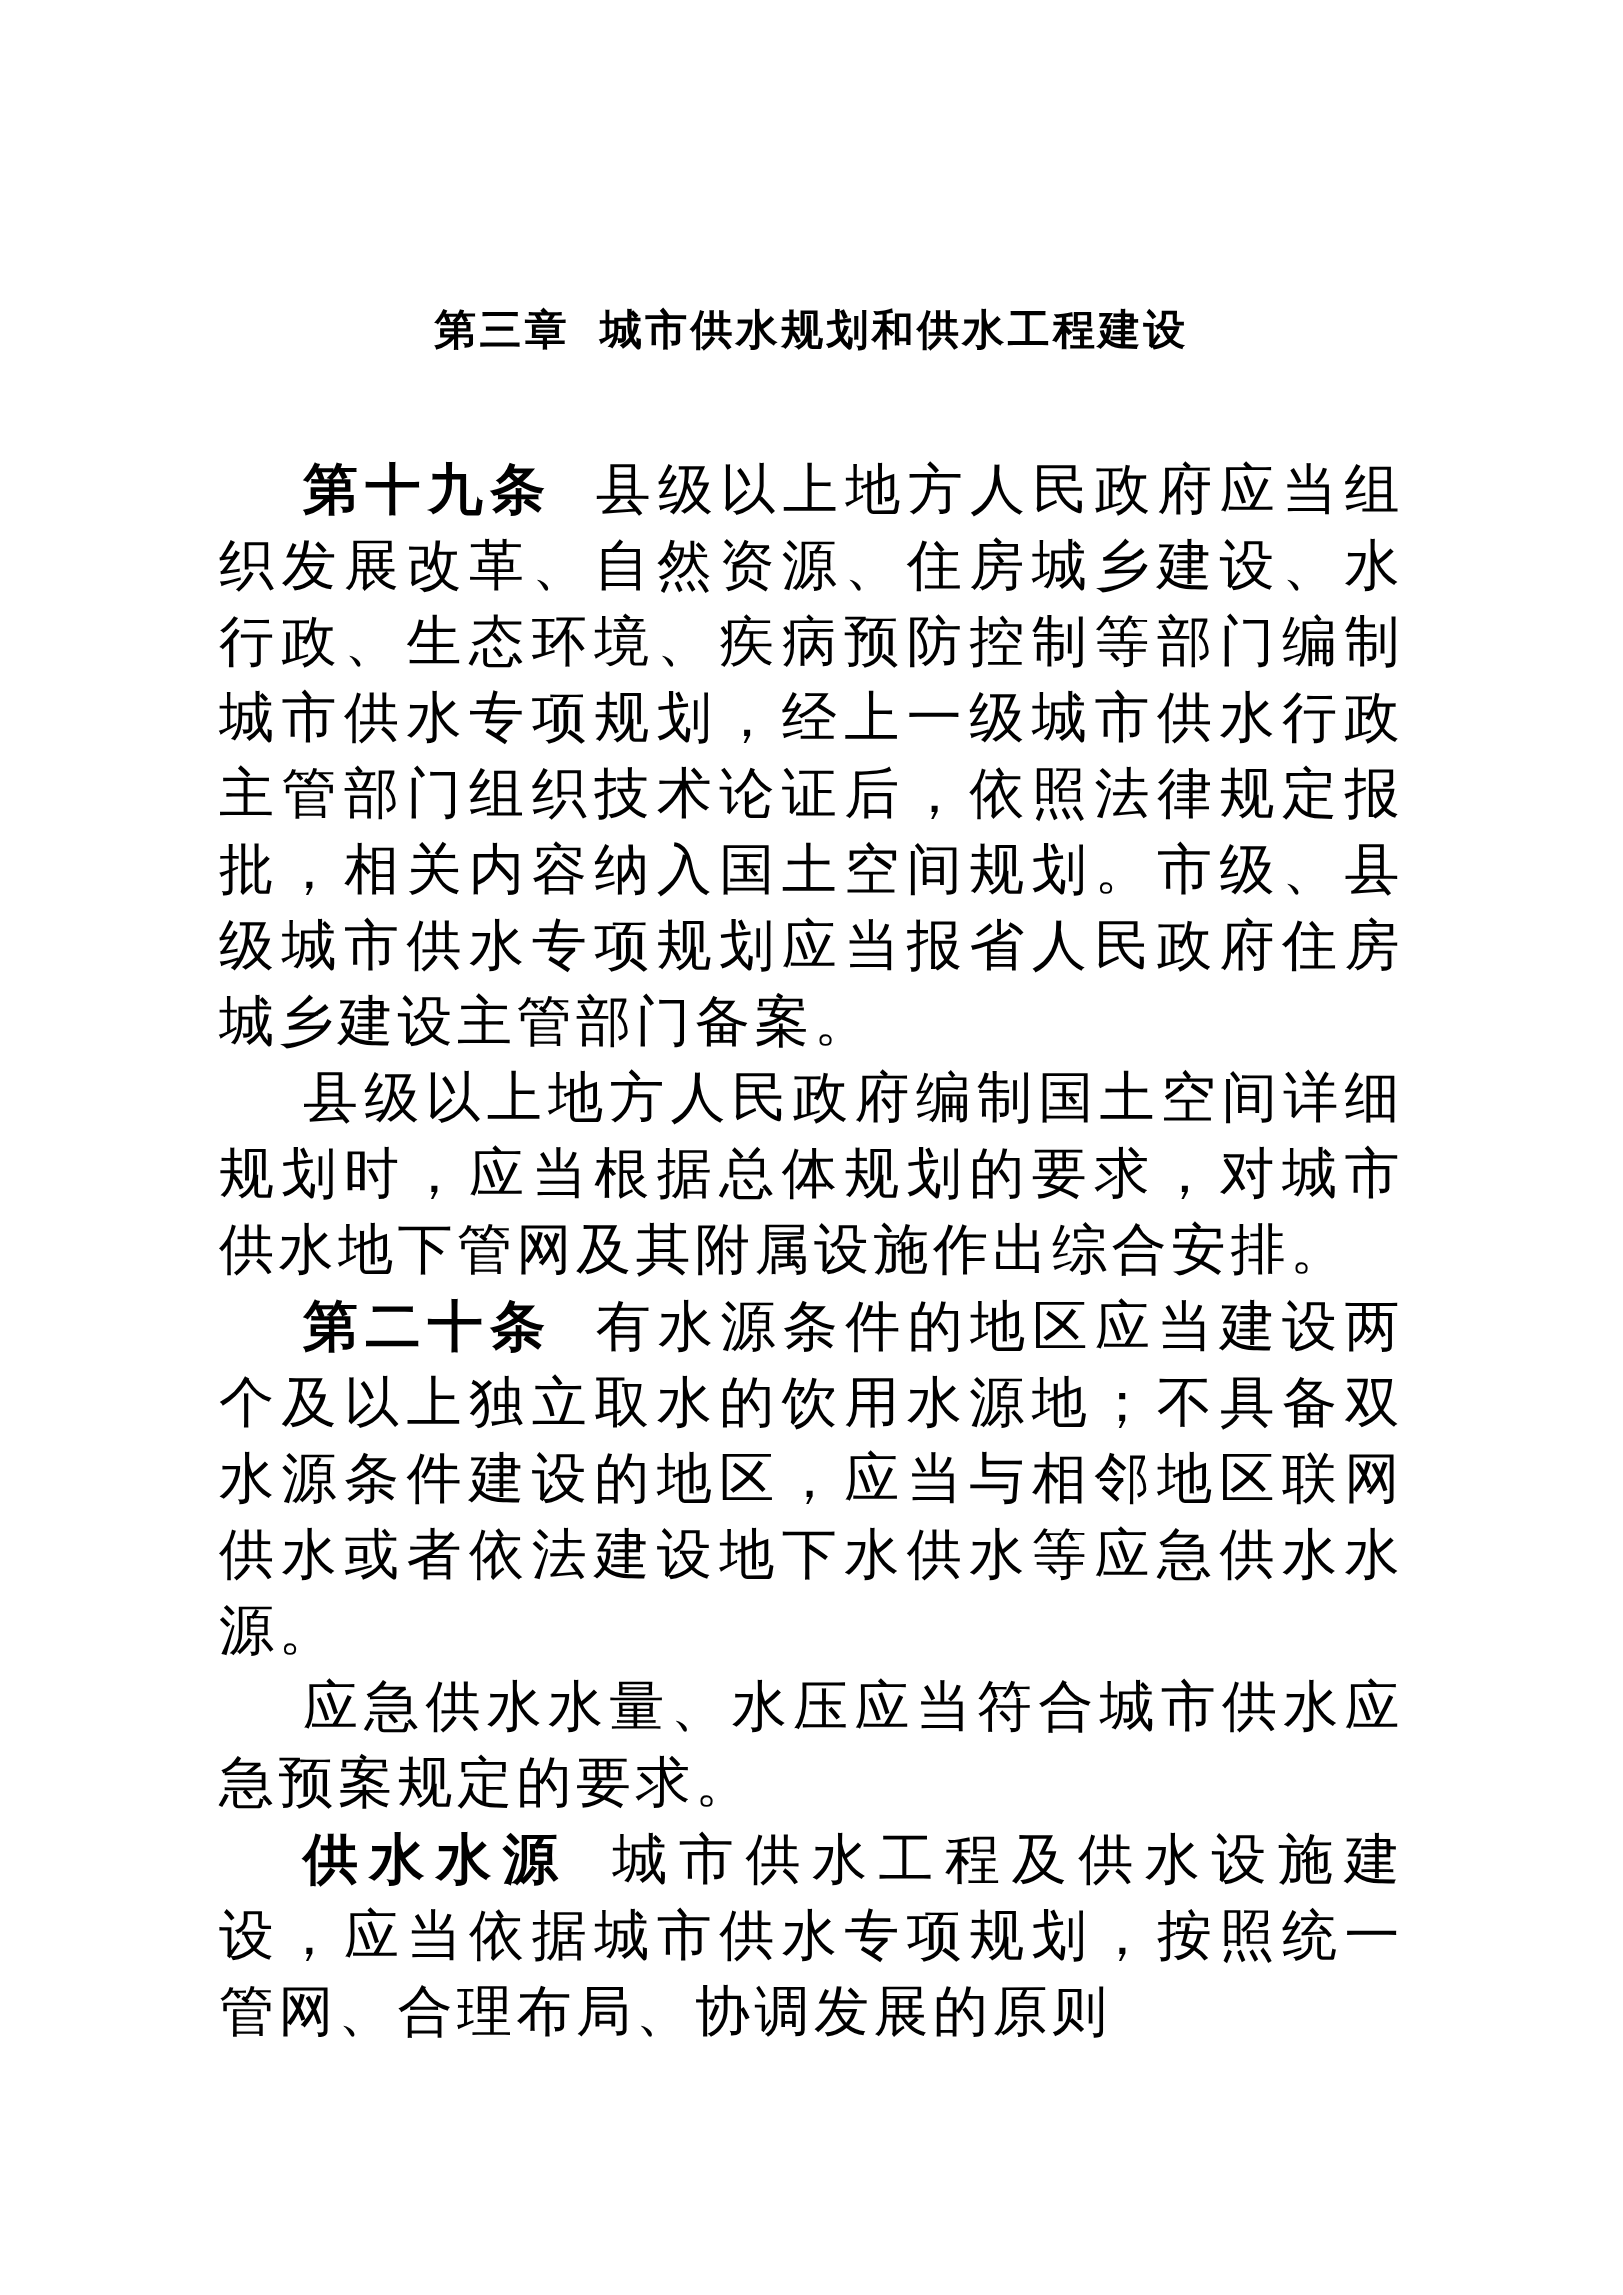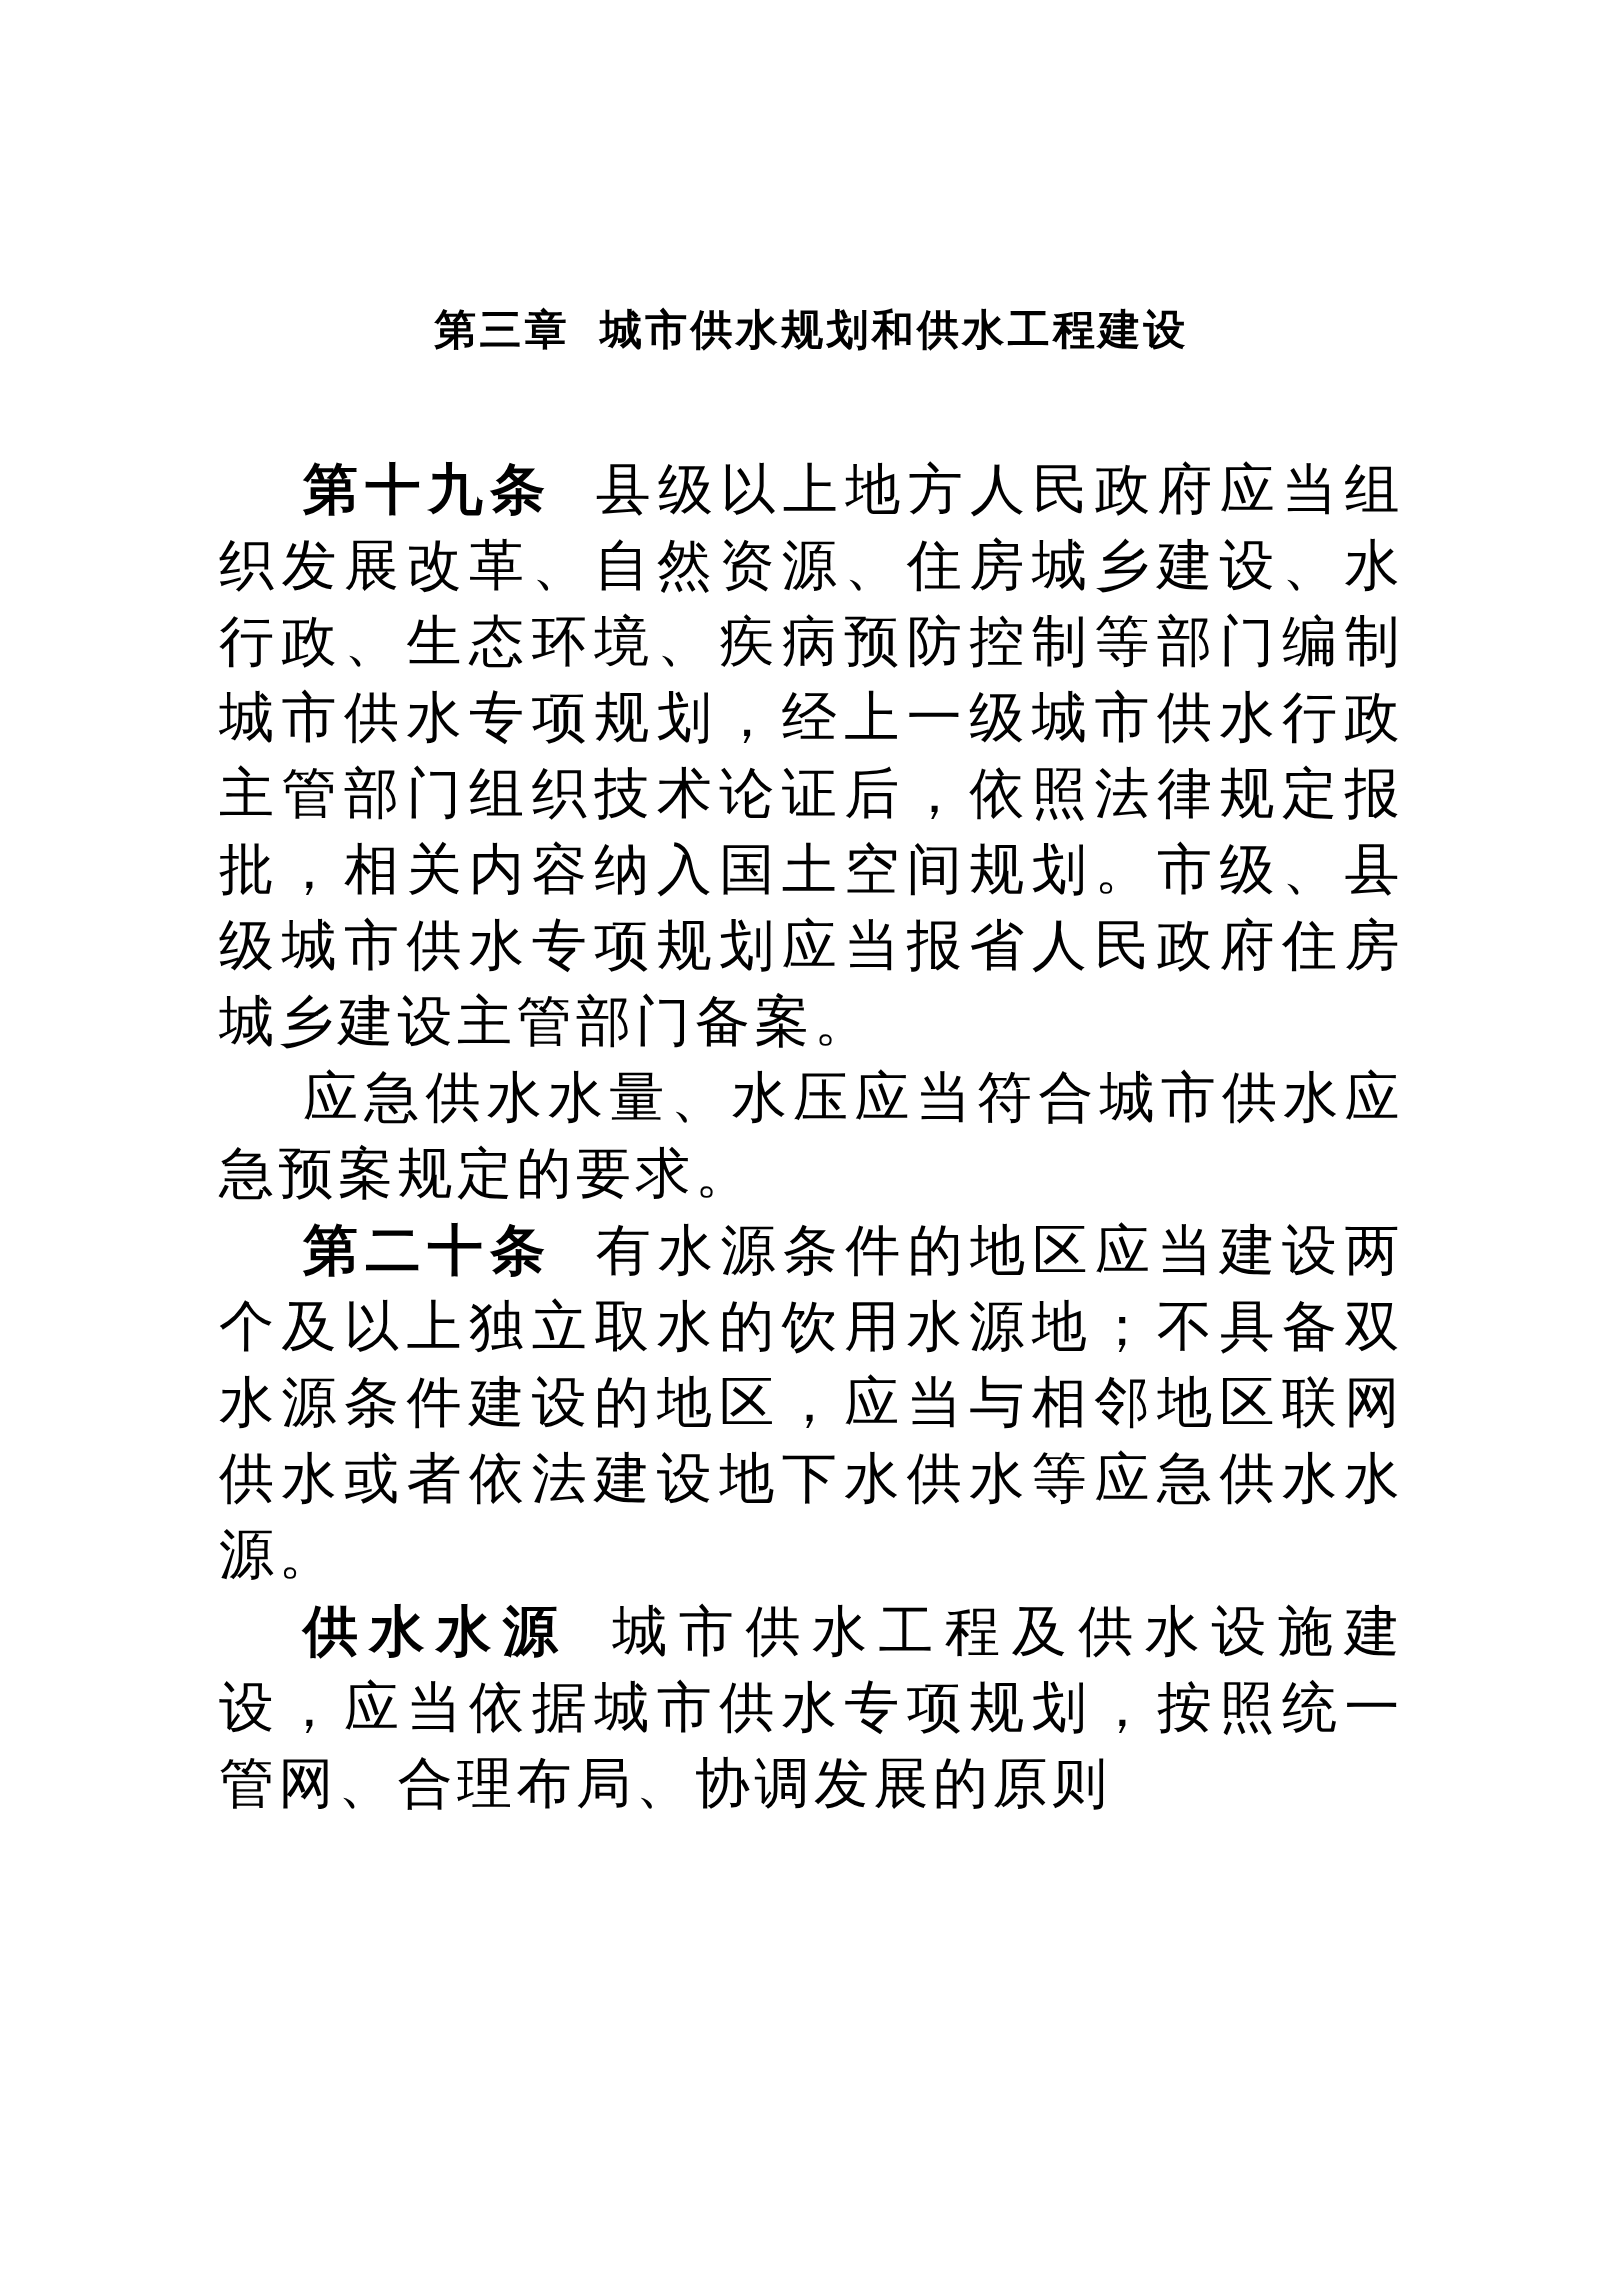--- a/index.html
+++ b/index.html
@@ -50,18 +50,19 @@
     margin-right: 43px;
   }
 </style>
 </head>
 <body>
 
 <div class="page">
   <h1 class="doc-title">第三章  城市供水规划和供水工程建设</h1>
   <div class="doc-body">
       <p><span class="article-lead">第十九条</span><span>县级以上地方人民政府应当组织发展改革、自然资源、住房城乡建设、水行政、生态环境、疾病预防控制等部门编制城市供水专项规划，经上一级城市供水行政主管部门组织技术论证后，依照法律规定报批，相关内容纳入国土空间规划。市级、县级城市供水专项规划应当报省人民政府住房城乡建设主管部门备案。</span></p>
+      <p><span>县级以上地方人民政府编制国土空间详细规划时，应当根据总体规划的要求，对城市供水地下管网及其附属设施作出综合安排。</span></p>
+      <p><span class="article-lead">第二十条</span><span>有水源条件的地区应当建设两个及以上独立取水的饮用水源地；不具备双水源条件建设的地区，应当与相邻地区联网供水或者依法建设地下水供水等应急供水水源。</span></p>
       <p><span>应急供水水量、水压应当符合城市供水应急预案规定的要求。</span></p>
-      <p><span class="article-lead">第二十条</span><span>有水源条件的地区应当建设两个及以上独立取水的饮用水源地；不具备双水源条件建设的地区，应当与相邻地区联网供水或者依法建设地下水供水等应急供水水源。</span></p>
       <p><span class="article-lead">供水水源</span><span>城市供水工程及供水设施建设，应当依据城市供水专项规划，按照统一管网、合理布局、协调发展的原则</span></p>
     </div>
 </div>
 
 
 </body></html>

